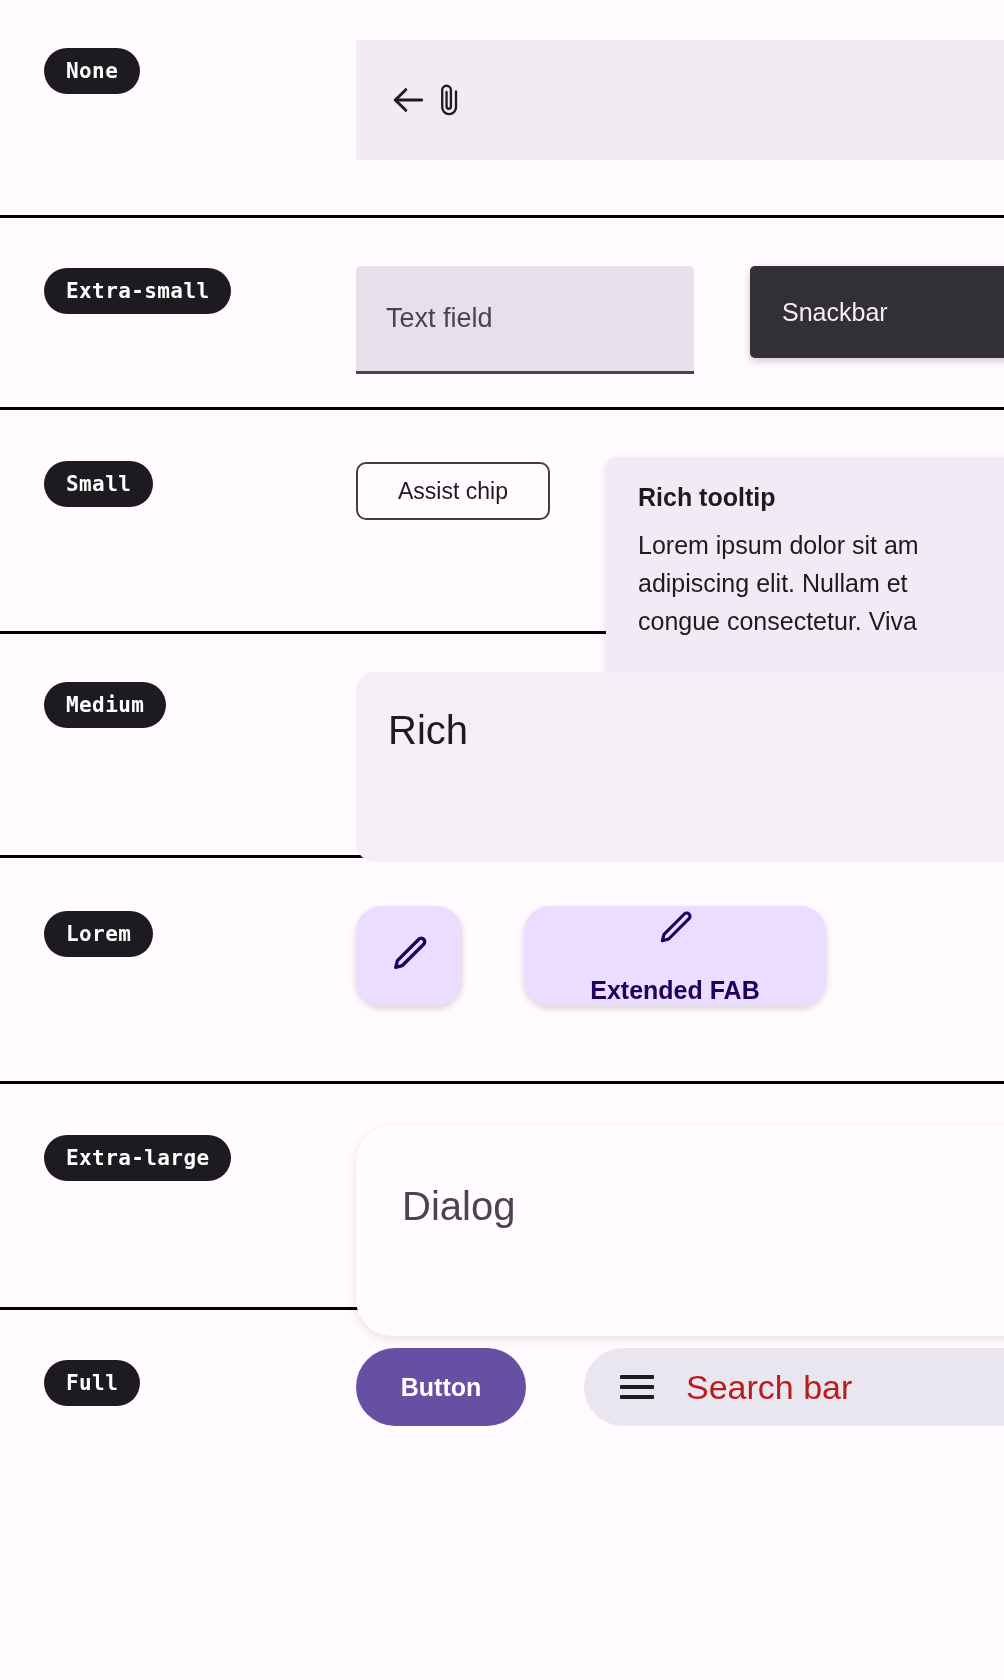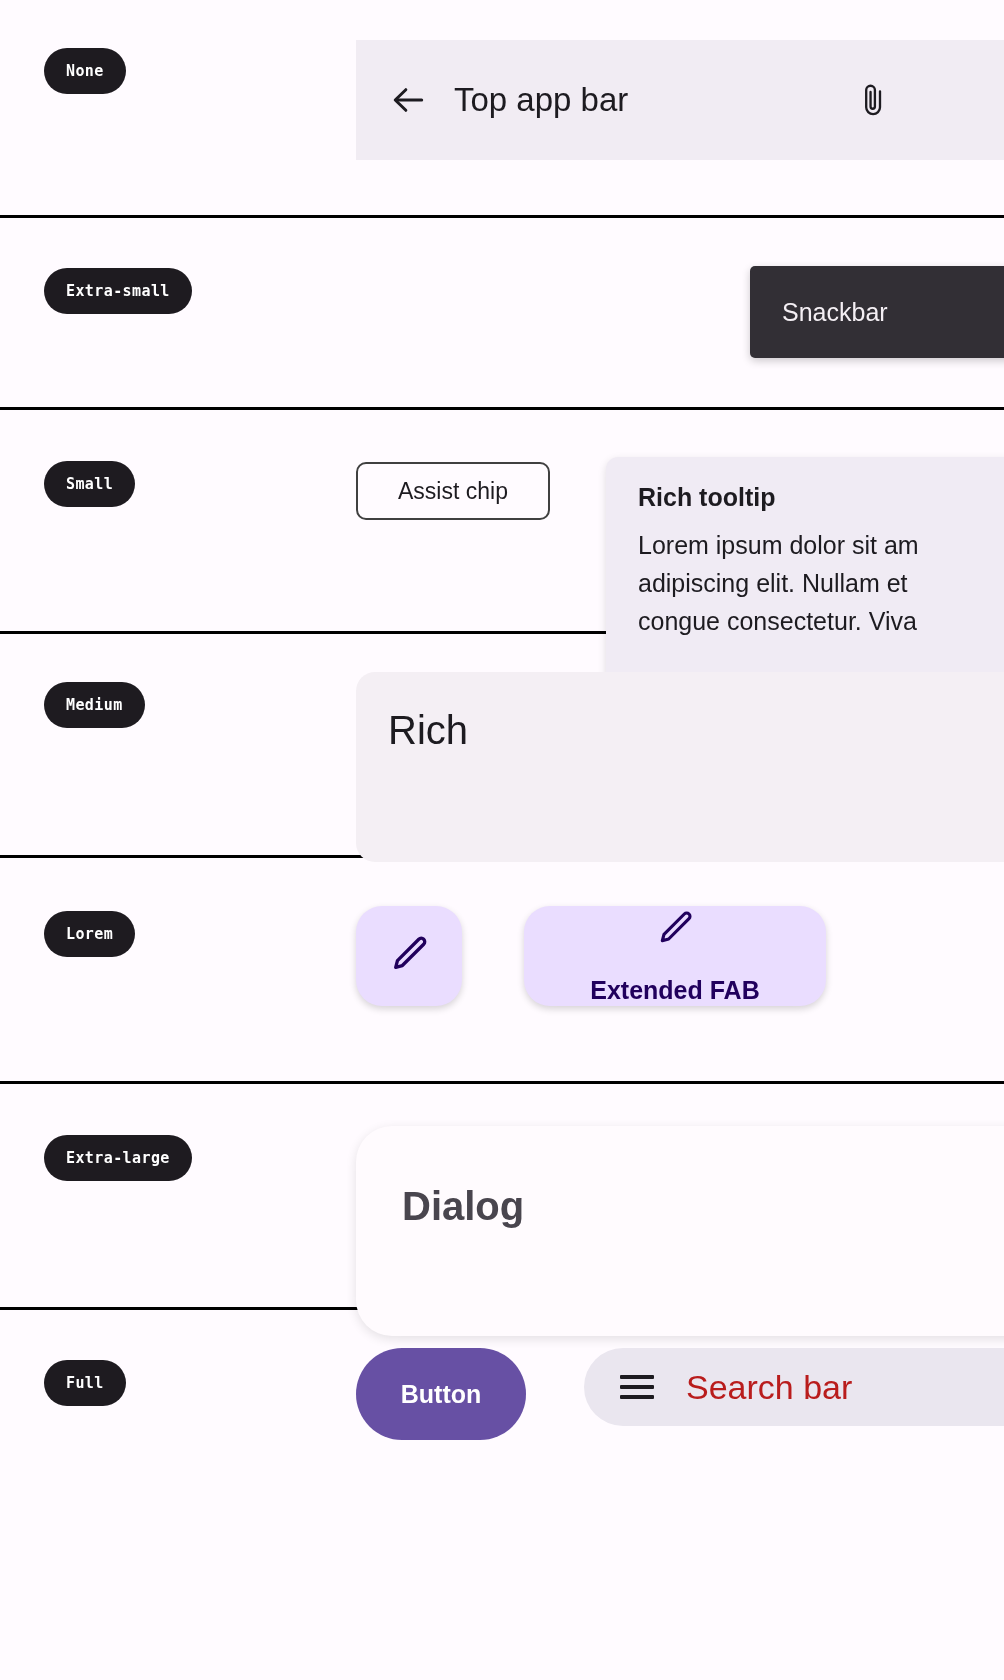--- a/index.html
+++ b/index.html
@@ -40,21 +40,21 @@
     left: 44px;
     display: inline-flex;
     align-items: center;
     justify-content: center;
     height: 46px;
     padding: 0 22px;
     background: #1E1B20;
     color: #FFFFFF;
     border-radius: 999px;
     font-family: "DejaVu Sans Mono", "Liberation Mono", monospace;
-    font-size: 15px;
+    font-size: 21px;
     font-weight: 700;
     letter-spacing: 0.4px;
     white-space: nowrap;
   }
 
   
   .r1 { height: 218px; }
   .r1 .token-chip { top: 48px; }
   .top-app-bar {
     position: absolute;
@@ -243,32 +243,32 @@
     width: 700px;
     height: 210px;
     background: #FFFBFE;
     border-radius: 36px;
     padding: 58px 0 0 46px;
     box-shadow: 0 3px 11px rgba(0,0,0,0.11);
   }
   .dialog-title {
     font-size: 40px;
     color: #49454E;
-    font-weight: 700;
+    font-weight: 400;
   }
 
   
   .r7 { height: 338px; }
   .r7 .token-chip { top: 50px; }
   .filled-button {
     position: absolute;
     left: 356px;
     top: 38px;
     width: 170px;
-    height: 92px;
+    height: 78px;
     background: #6750A4;
     border-radius: 999px;
     display: flex;
     align-items: center;
     justify-content: center;
     border: none;
     cursor: pointer;
   }
   .filled-button-label {
     font-size: 25px;
@@ -318,34 +318,36 @@
     <div class="row-inner">
       <span class="token-chip">None</span>
 
       <div class="top-app-bar">
         <span class="tab-back">
           <svg width="38" height="38" viewBox="0 0 24 24" fill="none" stroke="currentColor" stroke-width="1.9" stroke-linecap="round" stroke-linejoin="round">
             <line x1="20" y1="12" x2="4" y2="12"></line>
             <polyline points="10,5.5 3.3,12 10,18.5"></polyline>
           </svg>
         </span>
-        <span class="tab-title">Top app bar</span>
         <span class="tab-clip">
           <svg width="36" height="36" viewBox="0 0 24 24" fill="none" stroke="currentColor" stroke-width="1.55" stroke-linecap="round" stroke-linejoin="round">
             <path d="M16 6.2v10.6a4.6 4.6 0 0 1-9.2 0V5.4a2.9 2.9 0 0 1 5.8 0v11a1.45 1.45 0 0 1-2.9 0V6.6"></path>
           </svg>
         </span>
       </div>
     </div>
   </section>
 
   <section class="row r2">
     <div class="row-inner">
       <span class="token-chip">Extra-small</span>
 
+      <div class="text-field">
+        <span class="text-field-label">Text field</span>
+      </div>
 
       <div class="snackbar">
         <span class="snackbar-text">Snackbar</span>
       </div>
     </div>
   </section>
 
   <section class="row r3">
     <div class="row-inner">
       <span class="token-chip">Small</span>

